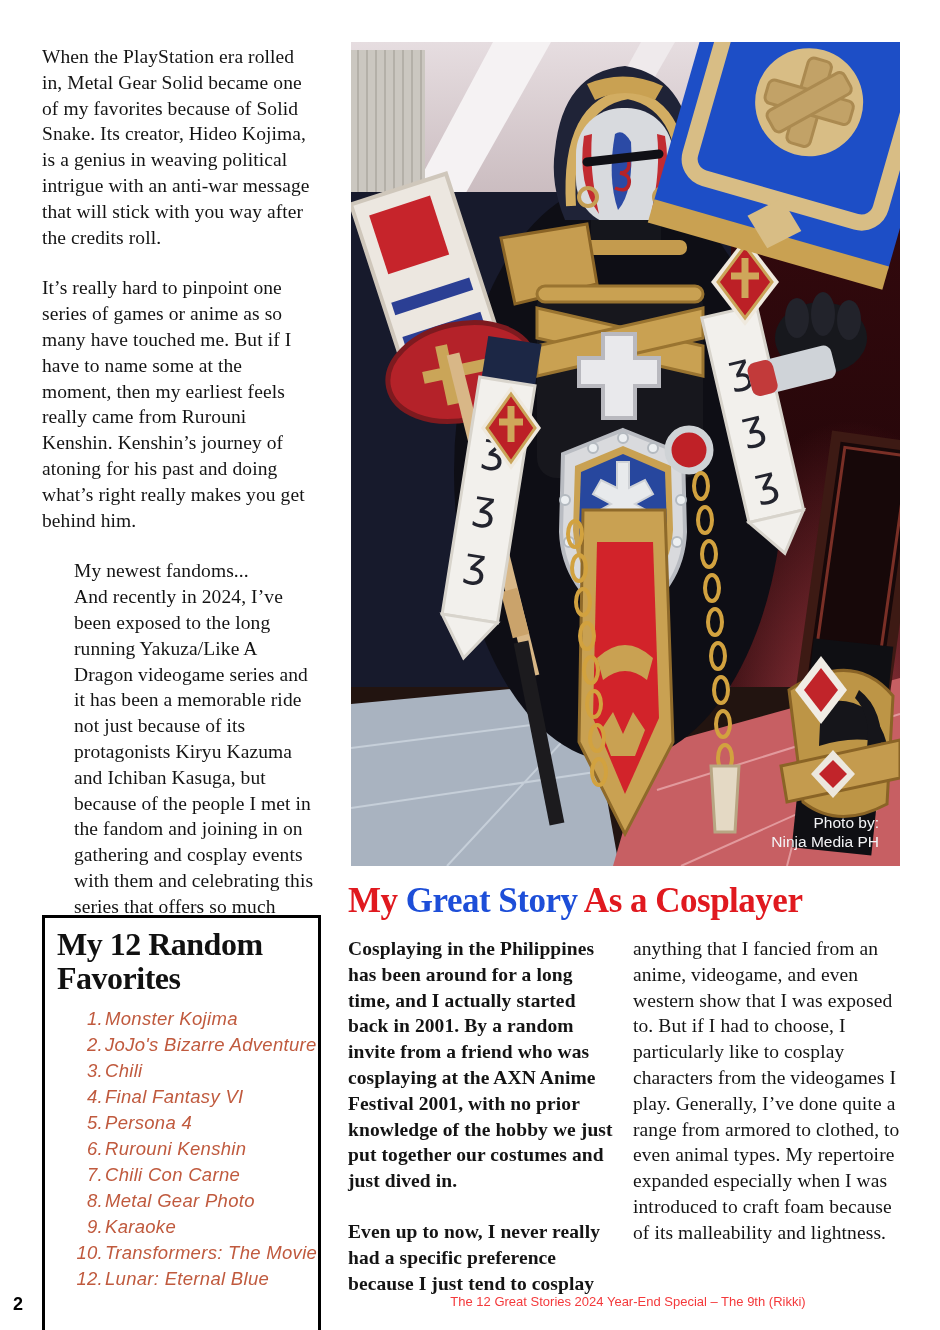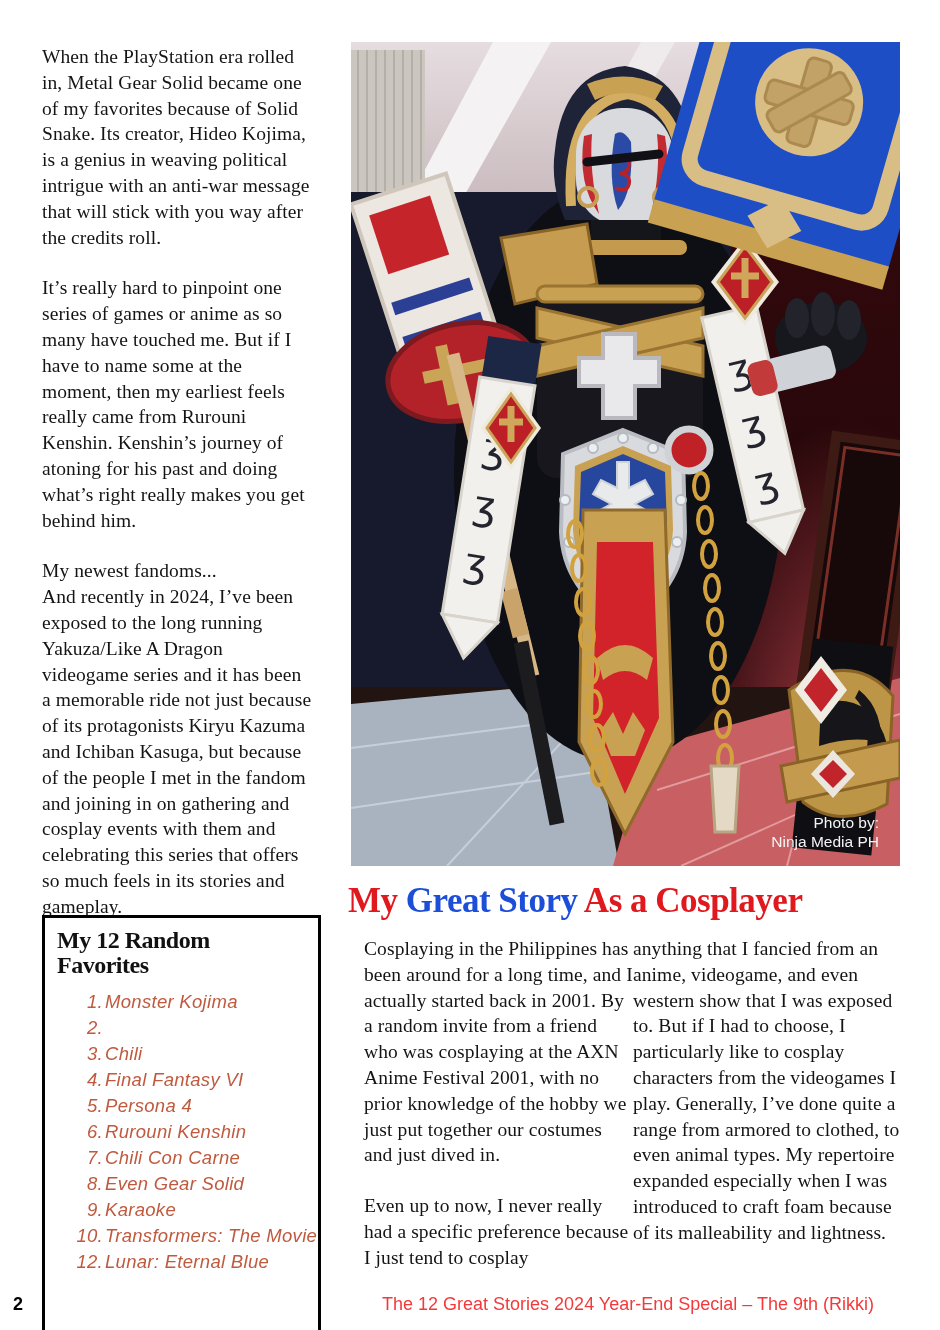--- a/index.html
+++ b/index.html
@@ -9,33 +9,33 @@
     font-family:"Liberation Serif", serif;
     color:#141414;
   }
   .abs{position:absolute;}
 
   
   .body-text{
     font-size:19.5px;line-height:25.8px;letter-spacing:0.1px;
   }
   .body-text p{margin:0 0 25px 0;}
-  .p-part{display:block;}
+  .p-part{display:block;margin-left:32px;}
 
   #left-col{left:42px;top:44px;width:272px;}
 
   
   #fav-box{
     left:42px;top:915px;width:261px;height:440px;
     border:3px solid #000;background:#fff;
     padding:10px 0 0 12px;box-sizing:content-box;
   }
   #fav-title{
     font-family:"Liberation Serif", serif;font-weight:bold;
-    font-size:24px;line-height:1.06;color:#111;letter-spacing:-0.5px;
+    font-size:32px;line-height:1.06;color:#111;letter-spacing:-0.5px;
     width:240px;
   }
   #fav-list{margin:10px 0 0 0;padding:0;list-style:none;}
   #fav-list li{
     font-family:"Liberation Sans", sans-serif;font-style:italic;
     font-size:18.5px;line-height:26px;color:#c05a3e;letter-spacing:0.3px;
     display:flex;
   }
   .fav-num{width:46px;text-align:right;flex:0 0 auto;}
   .fav-label{padding-left:2px;}
@@ -47,27 +47,27 @@
   
   #story-heading{
     left:348px;top:882px;width:560px;
     font-family:"Liberation Serif", serif;font-weight:bold;
     font-size:35px;line-height:1.1;letter-spacing:-0.5px;white-space:nowrap;
   }
   .hl-red{color:#e0191f;}
   .hl-black{color:#1d4ed8;}
 
   
-  #story-col1{left:364px;top:936px;width:270px;}
+  #story-col1{left:348px;top:936px;width:270px;font-weight:bold;}
   #story-col2{left:633px;top:936px;width:276px;}
 
   
   #footer-title{
     left:350px;top:1294px;width:556px;text-align:center;
-    font-family:"Liberation Sans", sans-serif;font-size:18px;
+    font-family:"Liberation Sans", sans-serif;font-size:13px;
     color:#f4393b;letter-spacing:0px;
   }
   #page-num{
     left:13px;top:1294px;
     font-family:"Liberation Sans", sans-serif;font-weight:bold;
     font-size:18px;color:#000;
   }
 </style>
 </head>
 <body>
@@ -83,20 +83,21 @@
 
 <div class="abs" id="fav-box">
   <div id="fav-title">My 12 Random Favorites</div>
   <ol id="fav-list">
     <li>
         <span class="fav-num">1.</span>
         <span class="fav-label">Monster Kojima</span>
       </li>
     <li>
         <span class="fav-num">2.</span>
+        <span class="fav-label">JoJo's Bizarre Adventure</span>
       </li>
     <li>
         <span class="fav-num">3.</span>
         <span class="fav-label">Chili</span>
       </li>
     <li>
         <span class="fav-num">4.</span>
         <span class="fav-label">Final Fantasy VI</span>
       </li>
     <li>
@@ -106,21 +107,21 @@
     <li>
         <span class="fav-num">6.</span>
         <span class="fav-label">Rurouni Kenshin</span>
       </li>
     <li>
         <span class="fav-num">7.</span>
         <span class="fav-label">Chili Con Carne</span>
       </li>
     <li>
         <span class="fav-num">8.</span>
-        <span class="fav-label">Even Gear Solid</span>
+        <span class="fav-label">Metal Gear Photo</span>
       </li>
     <li>
         <span class="fav-num">9.</span>
         <span class="fav-label">Karaoke</span>
       </li>
     <li>
         <span class="fav-num">10.</span>
         <span class="fav-label">Transformers: The Movie</span>
       </li>
     <li>

